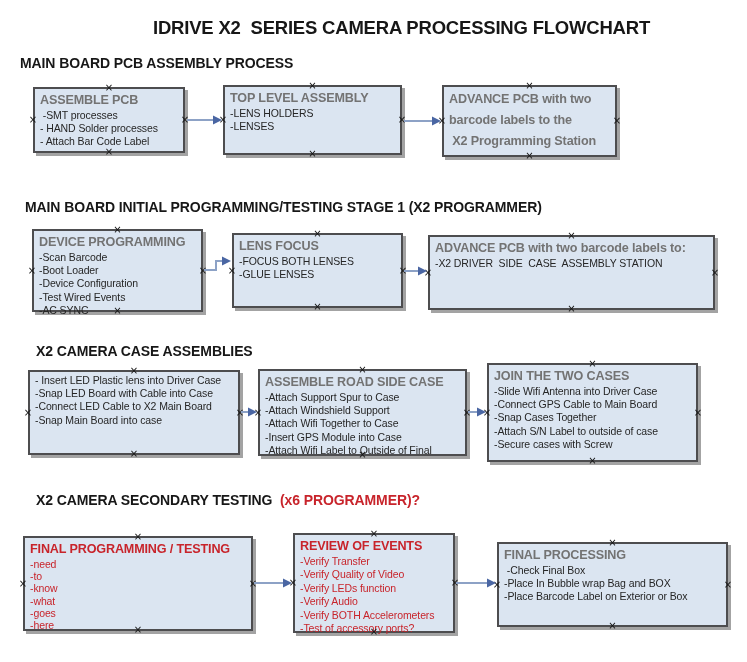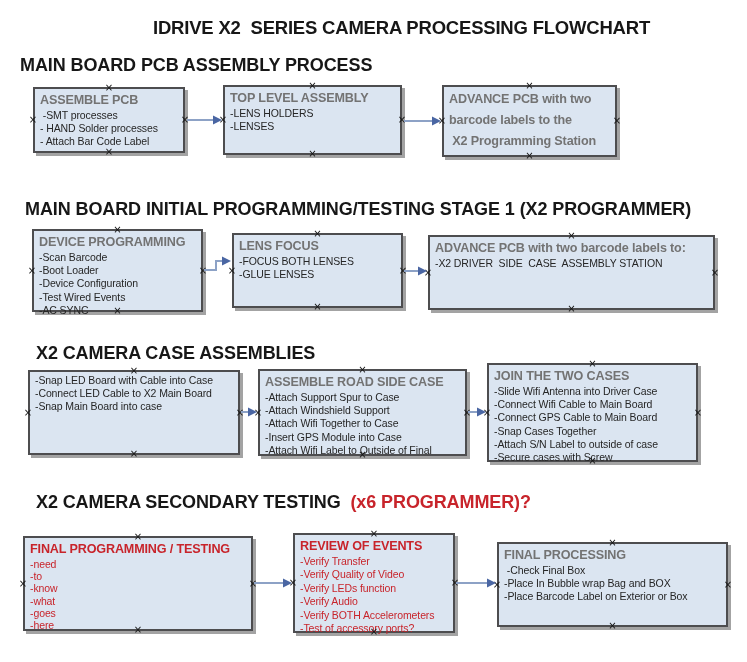--- a/index.html
+++ b/index.html
@@ -5,21 +5,21 @@
   html,body{margin:0;padding:0;background:#fff;}
   .canvas{
     position:relative;width:747px;height:662px;background:#ffffff;
     font-family:"Liberation Sans",sans-serif;overflow:hidden;
   }
   .main-title{
     position:absolute;top:17px;left:0;width:100%;text-align:center;
     font-size:18.5px;font-weight:bold;letter-spacing:-0.2px;color:#171717;white-space:pre;padding-left:28px;
   }
   .sec-header{
-    position:absolute;font-size:18px;font-weight:bold;color:#171717;
+    position:absolute;font-size:14px;font-weight:bold;color:#171717;
     white-space:pre;letter-spacing:-0.1px;
   }
   .s1{left:20px;top:55px;}
   .s2{left:25px;top:199px;}
   .s3{left:36px;top:343px;}
   .s4{left:36px;top:492px;}
   .red-part{color:#c8242b;}
   .fbox{
     position:absolute;background:#dbe5f1;border:2px solid #4d4d4f;
     box-shadow:3px 3px 0 #a3a3a3;box-sizing:border-box;padding:2px 5px;
@@ -107,20 +107,21 @@
       </div>
       <div class="fbox" style="left: 428px; top: 235px; width: 287px; height: 75px;">
         <div class="fbox-title">ADVANCE PCB with two barcode labels to:</div>
         <div class="fbox-item">-X2 DRIVER  SIDE  CASE  ASSEMBLY STATION</div>
         <span class="handle h-top">×</span>
         <span class="handle h-right">×</span>
         <span class="handle h-bottom">×</span>
         <span class="handle h-left">×</span>
       </div>
       <div class="fbox" style="left: 28px; top: 370px; width: 212px; height: 85px;">
+        <div class="fbox-item">- Insert LED Plastic lens into Driver Case</div>
         <div class="fbox-item">-Snap LED Board with Cable into Case</div>
         <div class="fbox-item">-Connect LED Cable to X2 Main Board</div>
         <div class="fbox-item">-Snap Main Board into case</div>
         <span class="handle h-top">×</span>
         <span class="handle h-right">×</span>
         <span class="handle h-bottom">×</span>
         <span class="handle h-left">×</span>
       </div>
       <div class="fbox" style="left: 258px; top: 369px; width: 209px; height: 87px;">
         <div class="fbox-title">ASSEMBLE ROAD SIDE CASE</div>
@@ -130,21 +131,20 @@
         <div class="fbox-item">-Insert GPS Module into Case</div>
         <div class="fbox-item">-Attach Wifi Label to Outside of Final</div>
         <span class="handle h-top">×</span>
         <span class="handle h-right">×</span>
         <span class="handle h-bottom">×</span>
         <span class="handle h-left">×</span>
       </div>
       <div class="fbox" style="left: 487px; top: 363px; width: 211px; height: 99px;">
         <div class="fbox-title">JOIN THE TWO CASES</div>
         <div class="fbox-item">-Slide Wifi Antenna into Driver Case</div>
-        <div class="fbox-item">-Connect Wifi Cable to Main Board</div>
         <div class="fbox-item">-Connect GPS Cable to Main Board</div>
         <div class="fbox-item">-Snap Cases Together</div>
         <div class="fbox-item">-Attach S/N Label to outside of case</div>
         <div class="fbox-item">-Secure cases with Screw</div>
         <span class="handle h-top">×</span>
         <span class="handle h-right">×</span>
         <span class="handle h-bottom">×</span>
         <span class="handle h-left">×</span>
       </div>
       <div class="fbox red" style="left: 23px; top: 536px; width: 230px; height: 95px;">

